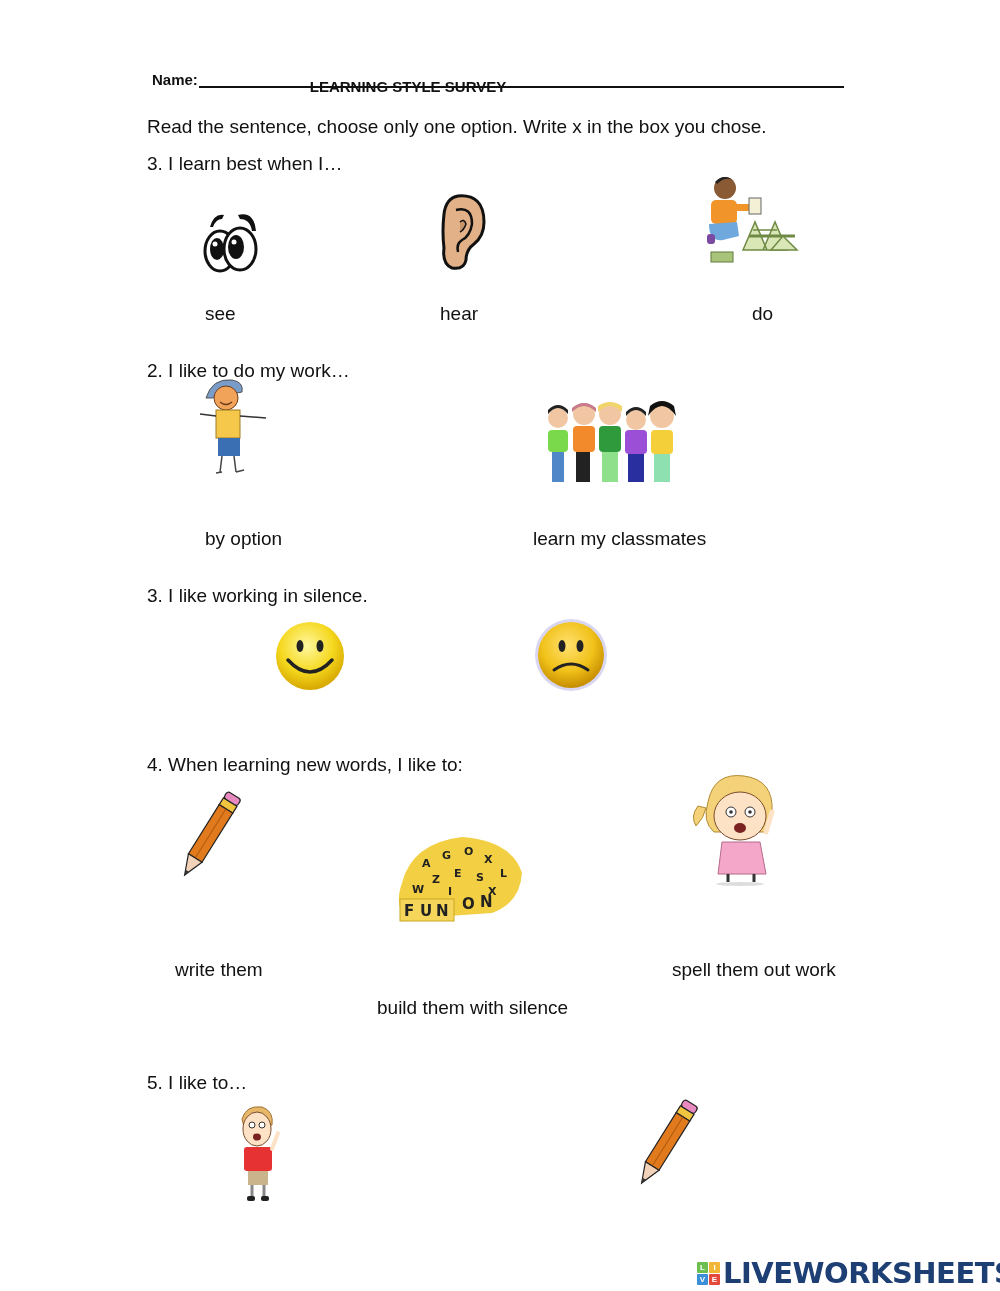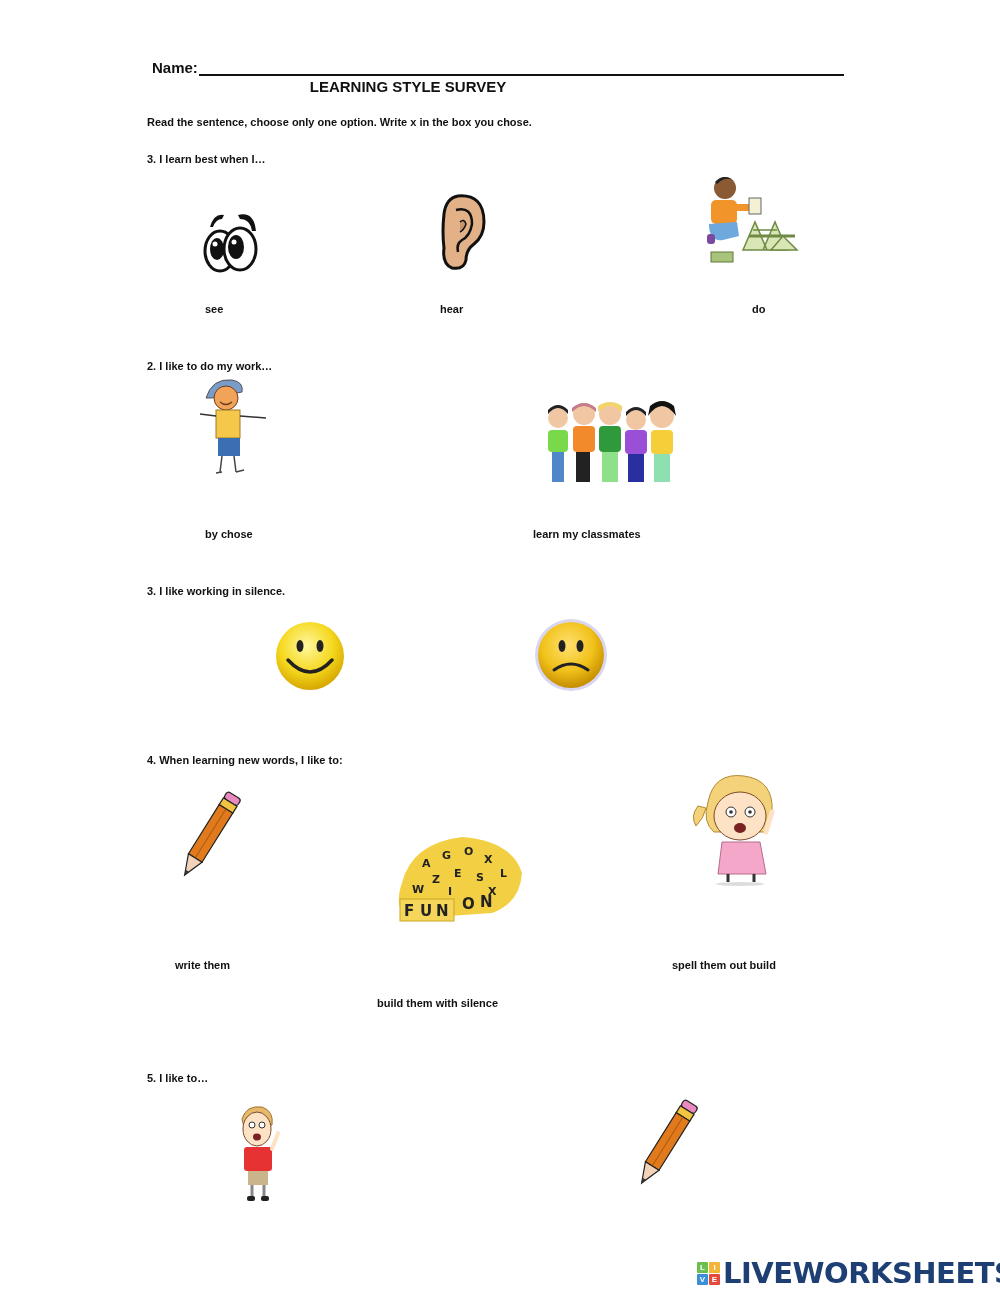--- a/index.html
+++ b/index.html
@@ -1,19 +1,19 @@
 <!DOCTYPE html>
 <html><head>
 <meta charset="utf-8">
 <style>
   html, body { margin: 0; padding: 0; background: #ffffff; }
   body { width: 1000px; height: 1291px; position: relative; overflow: hidden;
          font-family: "Liberation Sans", sans-serif; color: #111; }
-  .txt { position: absolute; font-weight: bold; font-size: 11px; white-space: nowrap; }
-  .name-row { position: absolute; left: 152px; top: 58px; display: flex; align-items: flex-end; }
+  .txt { position: absolute; font-weight: normal; font-size: 19px; white-space: nowrap; }
+  .name-row { position: absolute; left: 152px; top: 70px; display: flex; align-items: flex-end; }
   .name-label { font-weight: bold; font-size: 15px; }
   .name-line { width: 645px; border-bottom: 2px solid #111; height: 16px; margin-left: 1px; }
   .title { position: absolute; top: 78px; left: 0; width: 816px; text-align: center;
            font-weight: bold; font-size: 15px; }
   .pic { position: absolute; }
   .logo { position: absolute; left: 697px; top: 1256px; display: flex; align-items: center; }
   .logo-blocks { display: grid; grid-template-columns: 11px 11px; grid-template-rows: 11px 11px; gap: 1px; margin-right: 3px; }
   .logo-blocks span { font-size: 8px; font-weight: bold; color: #fff; display: flex; align-items: center; justify-content: center; border-radius: 1px; }
   .logo-text { font-weight: bold; font-size: 29px; color: #1d3f73; letter-spacing: -0.5px; font-family: "DejaVu Sans", sans-serif; }
 </style>
@@ -102,21 +102,21 @@
     <rect x="88" y="54" width="16" height="28" fill="#2a2fa0"></rect>
   </g>
   <g>
     <circle cx="122" cy="16" r="12" fill="#f1c7a3"></circle>
       <path d="M108 16 Q122 -4 136 16 L134 6 Q122 -4 110 6Z" fill="#111"></path>
     <rect x="111" y="30" width="22" height="24" rx="4" fill="#f5cf3a"></rect>
     <rect x="114" y="54" width="16" height="28" fill="#8fe0b0"></rect>
   </g>
 </svg>
 
-<div class="txt" style="left:205px; top:528px;">by chose</div>
+<div class="txt" style="left:205px; top:528px;">by option</div>
 <div class="txt" style="left:533px; top:528px;">learn my classmates</div>
 
 <div class="txt" style="left:147px; top:585px;">3.  I like working in silence.</div>
 
 <svg class="pic" style="left:274px; top:620px;" width="72" height="72" viewBox="0 0 72 72">
   <defs>
     <radialGradient id="gHappy" cx="45%" cy="35%" r="65%">
       <stop offset="0%" stop-color="#fff8a0"></stop>
       <stop offset="60%" stop-color="#f5d81e"></stop>
       <stop offset="100%" stop-color="#d6a700"></stop>
@@ -191,21 +191,21 @@
     <circle cx="62" cy="40" r="1.8" fill="#333"></circle>
   <ellipse cx="52" cy="56" rx="6" ry="5" fill="#7a2222"></ellipse>
   <path d="M34 70 L72 70 L78 102 L30 102 Z" fill="#f4a7c8" stroke="#b56b8c" stroke-width="1"></path>
   <path d="M78 60 L84 40" stroke="#fde2c6" stroke-width="5" stroke-linecap="round"></path>
   <path d="M40 102 L40 110 M66 102 L66 110" stroke="#333" stroke-width="3"></path>
   <ellipse cx="52" cy="112" rx="24" ry="2" fill="#ddd"></ellipse>
 </svg>
 
 <div class="txt" style="left:147px; top:959px;margin-left:28px;">write them</div>
 <div class="txt" style="left:377px; top:997px;">build them with silence</div>
-<div class="txt" style="left:672px; top:959px;">spell them out build</div>
+<div class="txt" style="left:672px; top:959px;">spell them out work</div>
 
 <div class="txt" style="left:147px; top:1072px;">5.  I like to…</div>
 
 <svg class="pic" style="left:236px; top:1105px;" width="46" height="98" viewBox="0 0 46 98">
   <path d="M6 14 Q10 0 26 2 Q38 6 36 20 L8 22 Z" fill="#e8b86a" stroke="#a07030" stroke-width="1"></path>
   <ellipse cx="21" cy="24" rx="14" ry="17" fill="#fde2c6" stroke="#7a4a2a" stroke-width="1"></ellipse>
   <circle cx="16" cy="20" r="3" fill="#fff" stroke="#333"></circle>
     <circle cx="26" cy="20" r="3" fill="#fff" stroke="#333"></circle>
   <ellipse cx="21" cy="32" rx="4" ry="3.5" fill="#7a2222"></ellipse>
   <rect x="8" y="42" width="28" height="24" rx="3" fill="#e63232"></rect>

